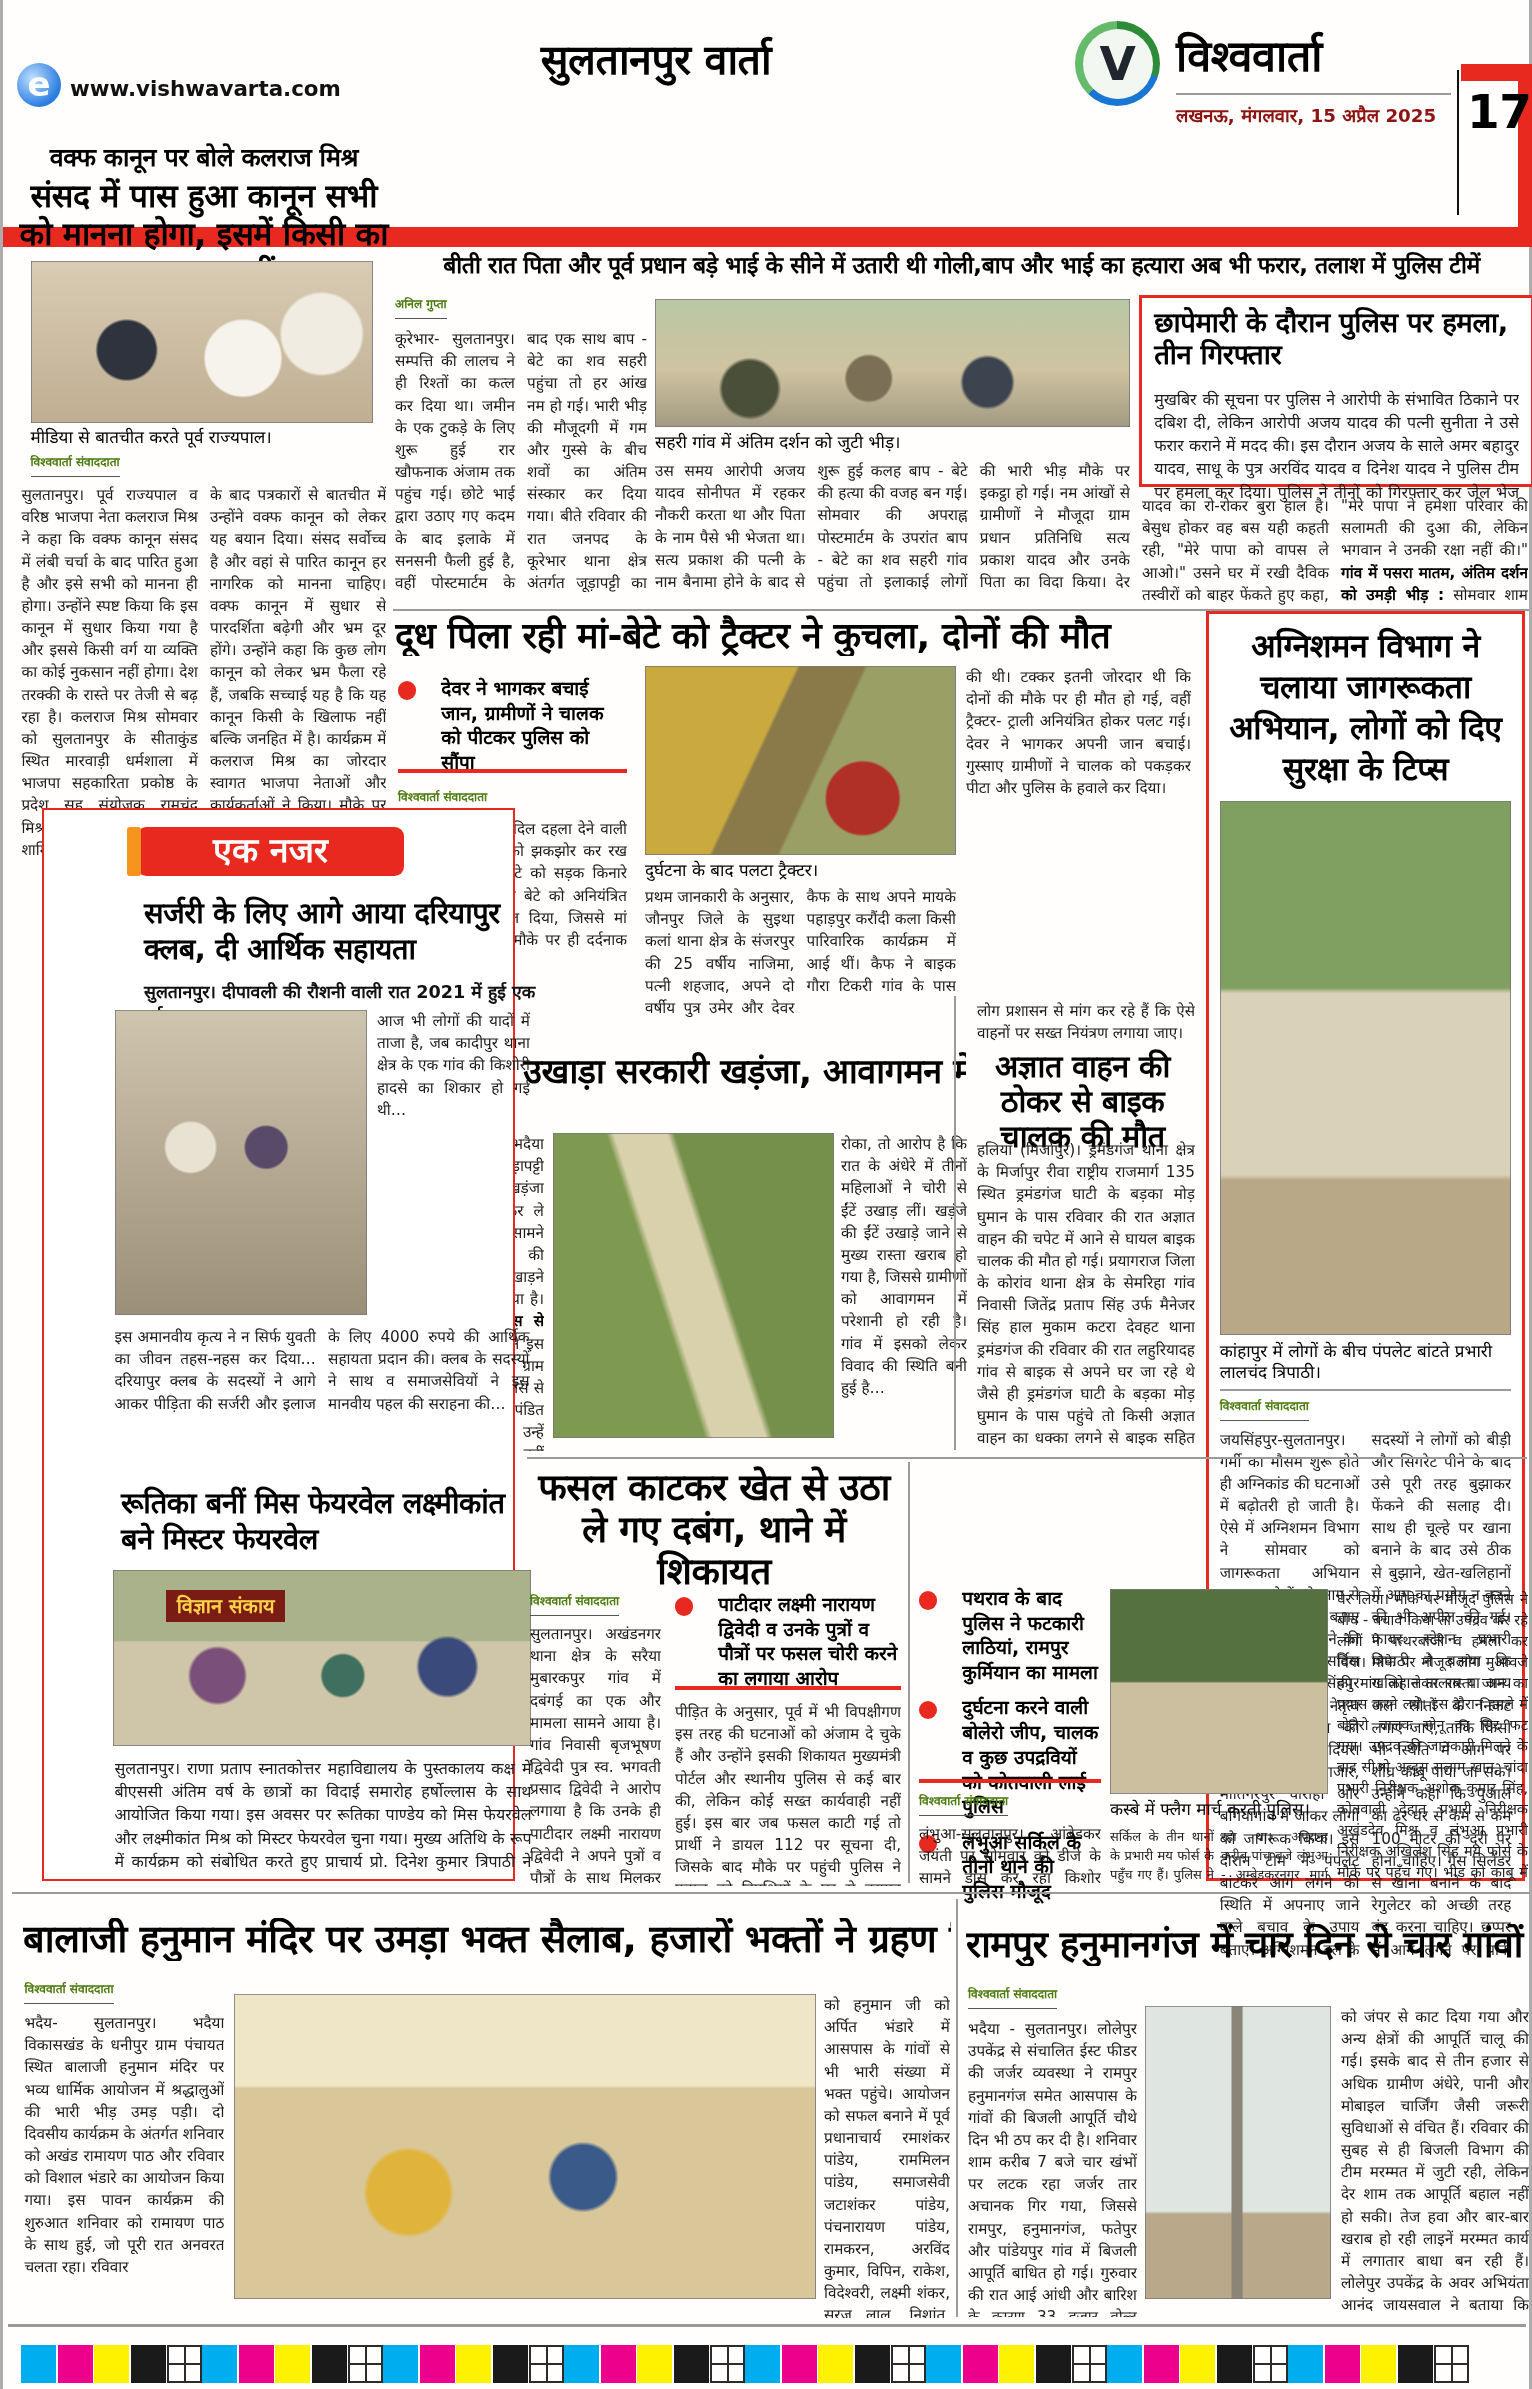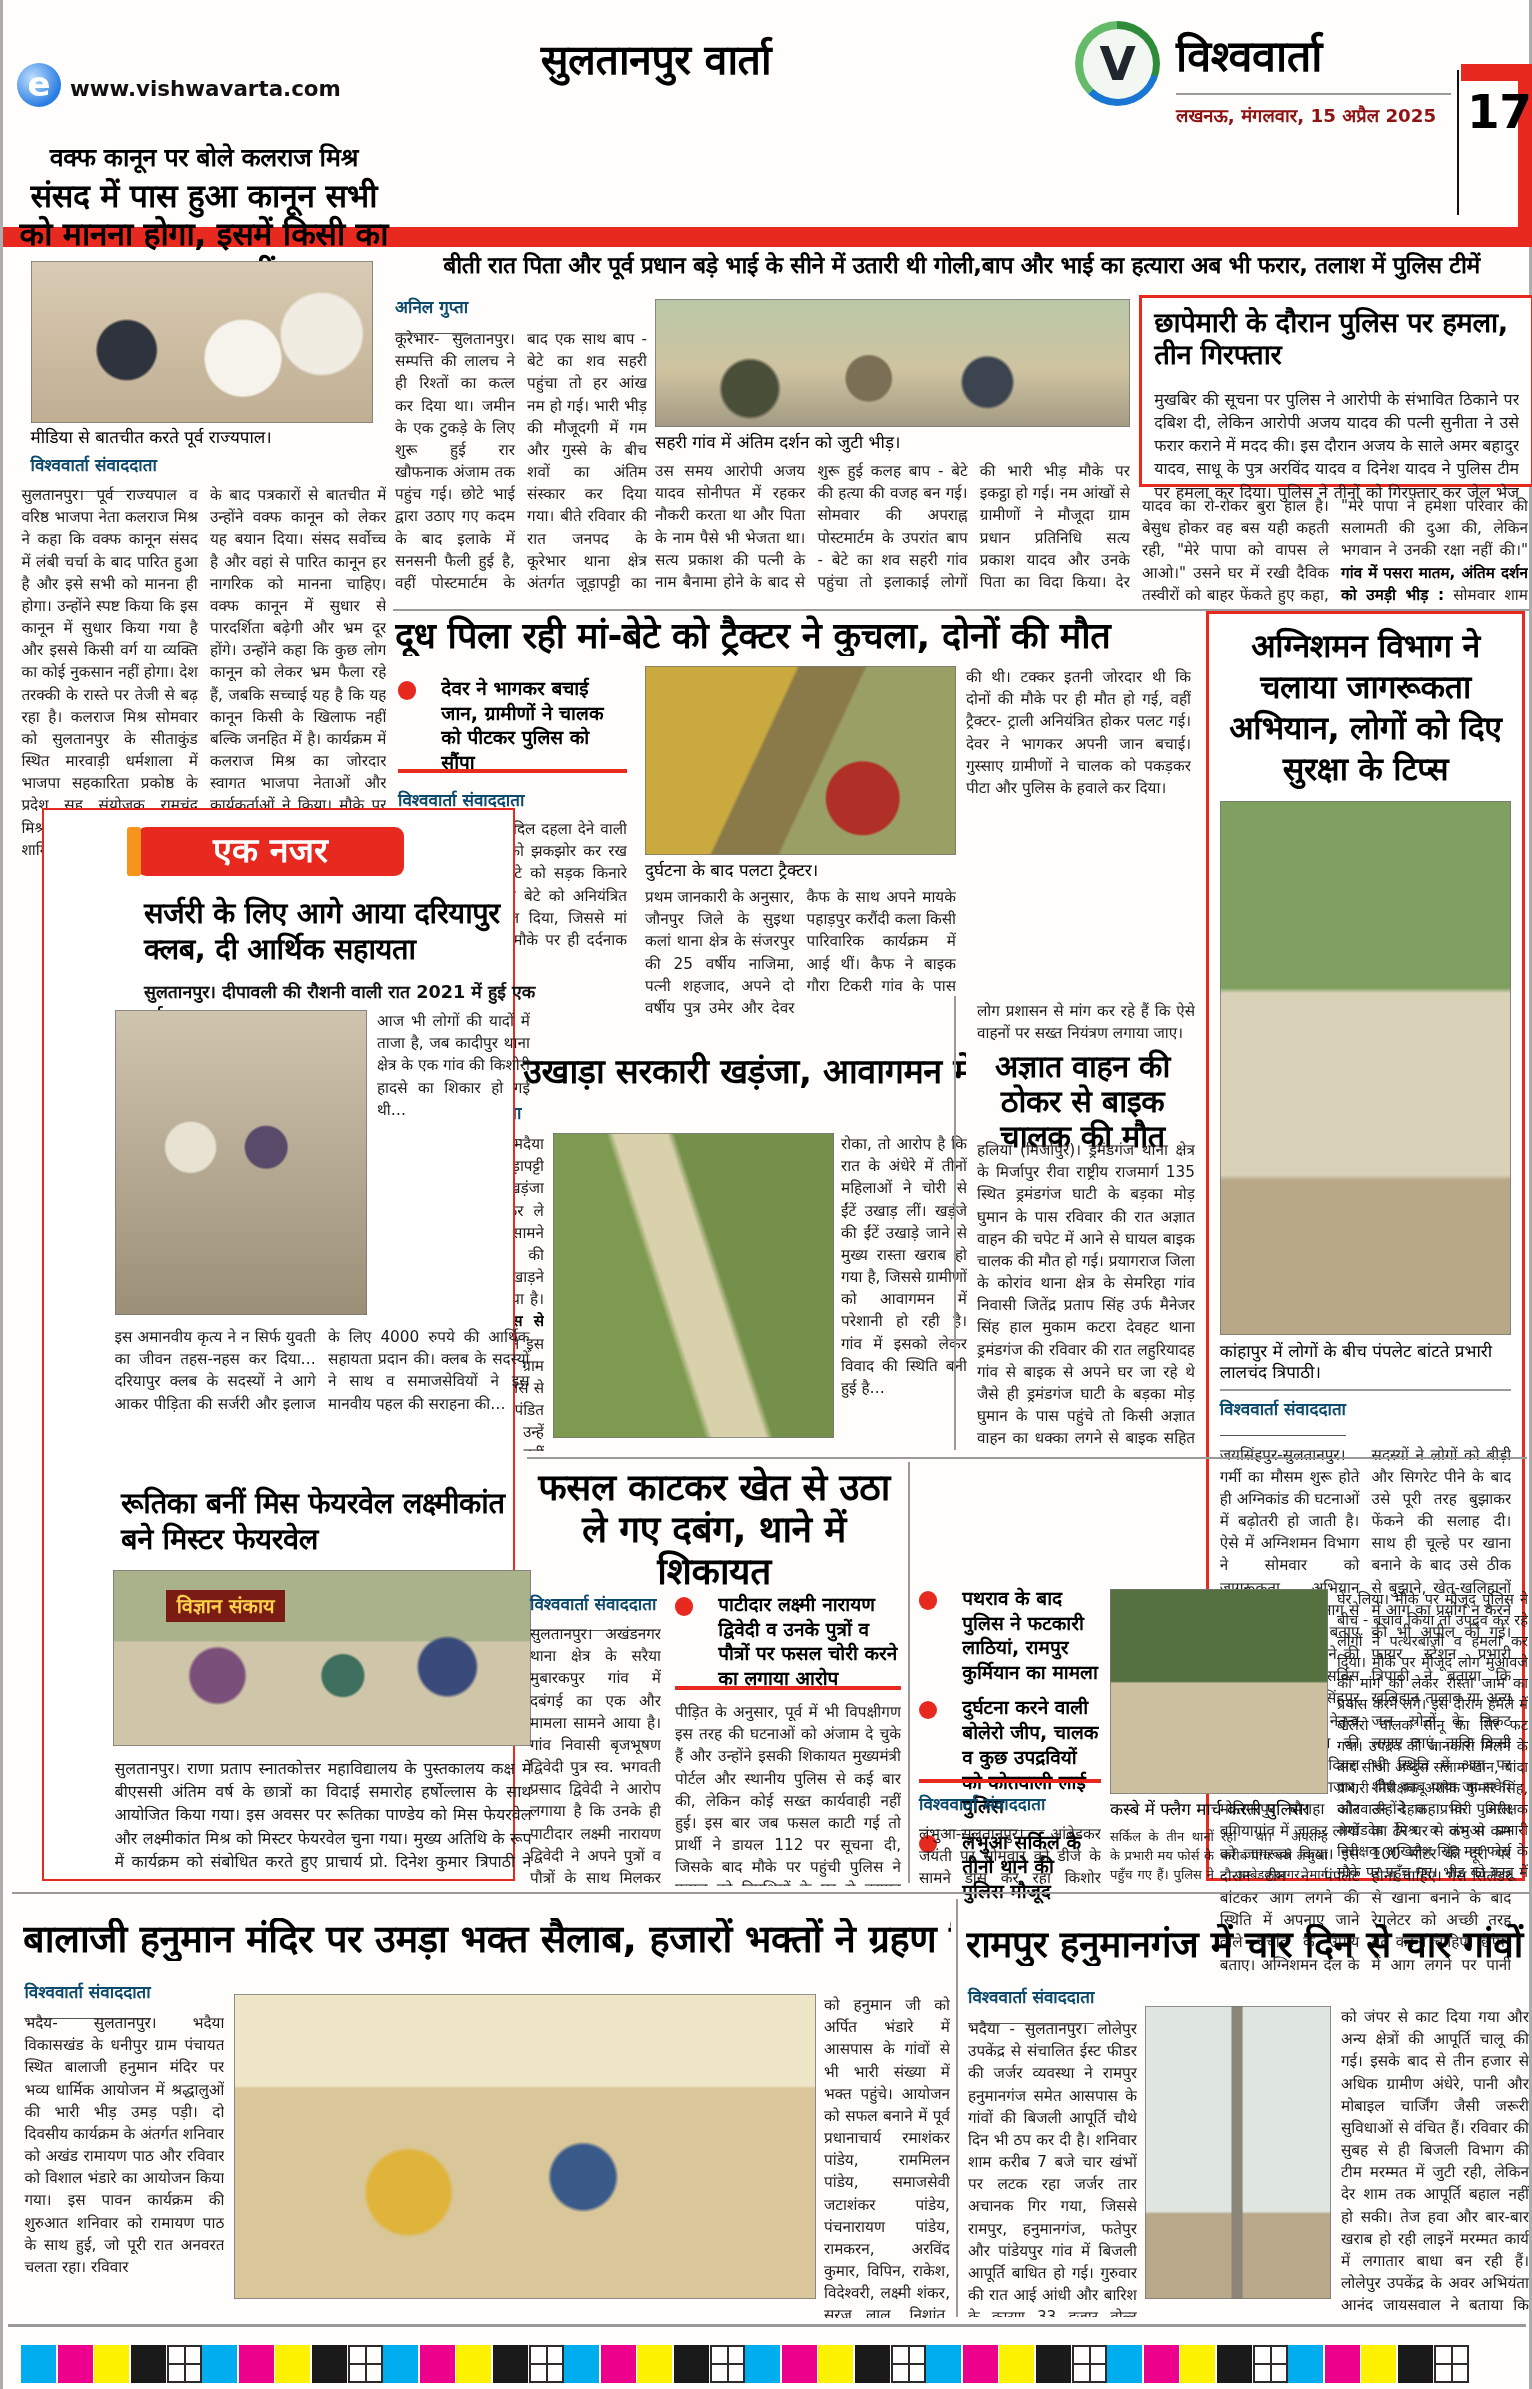--- a/index.html
+++ b/index.html
@@ -4,21 +4,21 @@
 <style>
   html,body{margin:0;padding:0;background:#e9e9e9;}
   #page{position:relative;width:1533px;height:2389px;background:#fffefc;
         font-family:"DejaVu Sans","Liberation Sans",sans-serif;color:#151515;overflow:hidden;}
   .abs{position:absolute;}
   .hl{font-weight:bold;color:#000;line-height:1.14;letter-spacing:-0.4px;}
   .ctr{text-align:center;}
   .body-txt{font-size:15.3px;line-height:1.45;text-align:justify;color:#1b1b1b;overflow:hidden;}
   .cols2{column-count:2;column-gap:12.2px;}
   .cols3{column-count:3;column-gap:12.2px;}
-  .byline{font-weight:bold;font-size:17px;color:#0c4a6e;border-bottom:1.5px solid #555;display:inline-block;padding-bottom:15px;}
+  .byline{font-weight:bold;font-size:12px;color:#4d7c0f;border-bottom:1.5px solid #555;display:inline-block;padding-bottom:6px;}
   .caption{font-weight:normal;font-size:17px;color:#000;line-height:1.25;}
   .runin{font-weight:bold;color:#000;}
   .redrule{background:#e8291f;height:3.8px;}
   .grule{background:#9a9a9a;}
   .bullet-row{display:flex;gap:25px;align-items:flex-start;font-weight:bold;font-size:19px;line-height:1.3;color:#000;}
   .dot{width:18.3px;height:18.3px;border-radius:50%;background:#e8291f;flex:none;margin-top:5.3px;}
   .redbox{border:3.1px solid #e8291f;background:#fff;}
   .ph{position:absolute;box-shadow:inset 0 0 0 0.8px #777;}
   
   .ph-kalraj{background:radial-gradient(circle at 28% 55%,#2f333d 0 11%,transparent 12%),radial-gradient(circle at 62% 60%,#f6f3ec 0 16%,transparent 17%),radial-gradient(circle at 85% 45%,#f0ece2 0 13%,transparent 14%),linear-gradient(180deg,#d9ccb4,#bfae92);}

